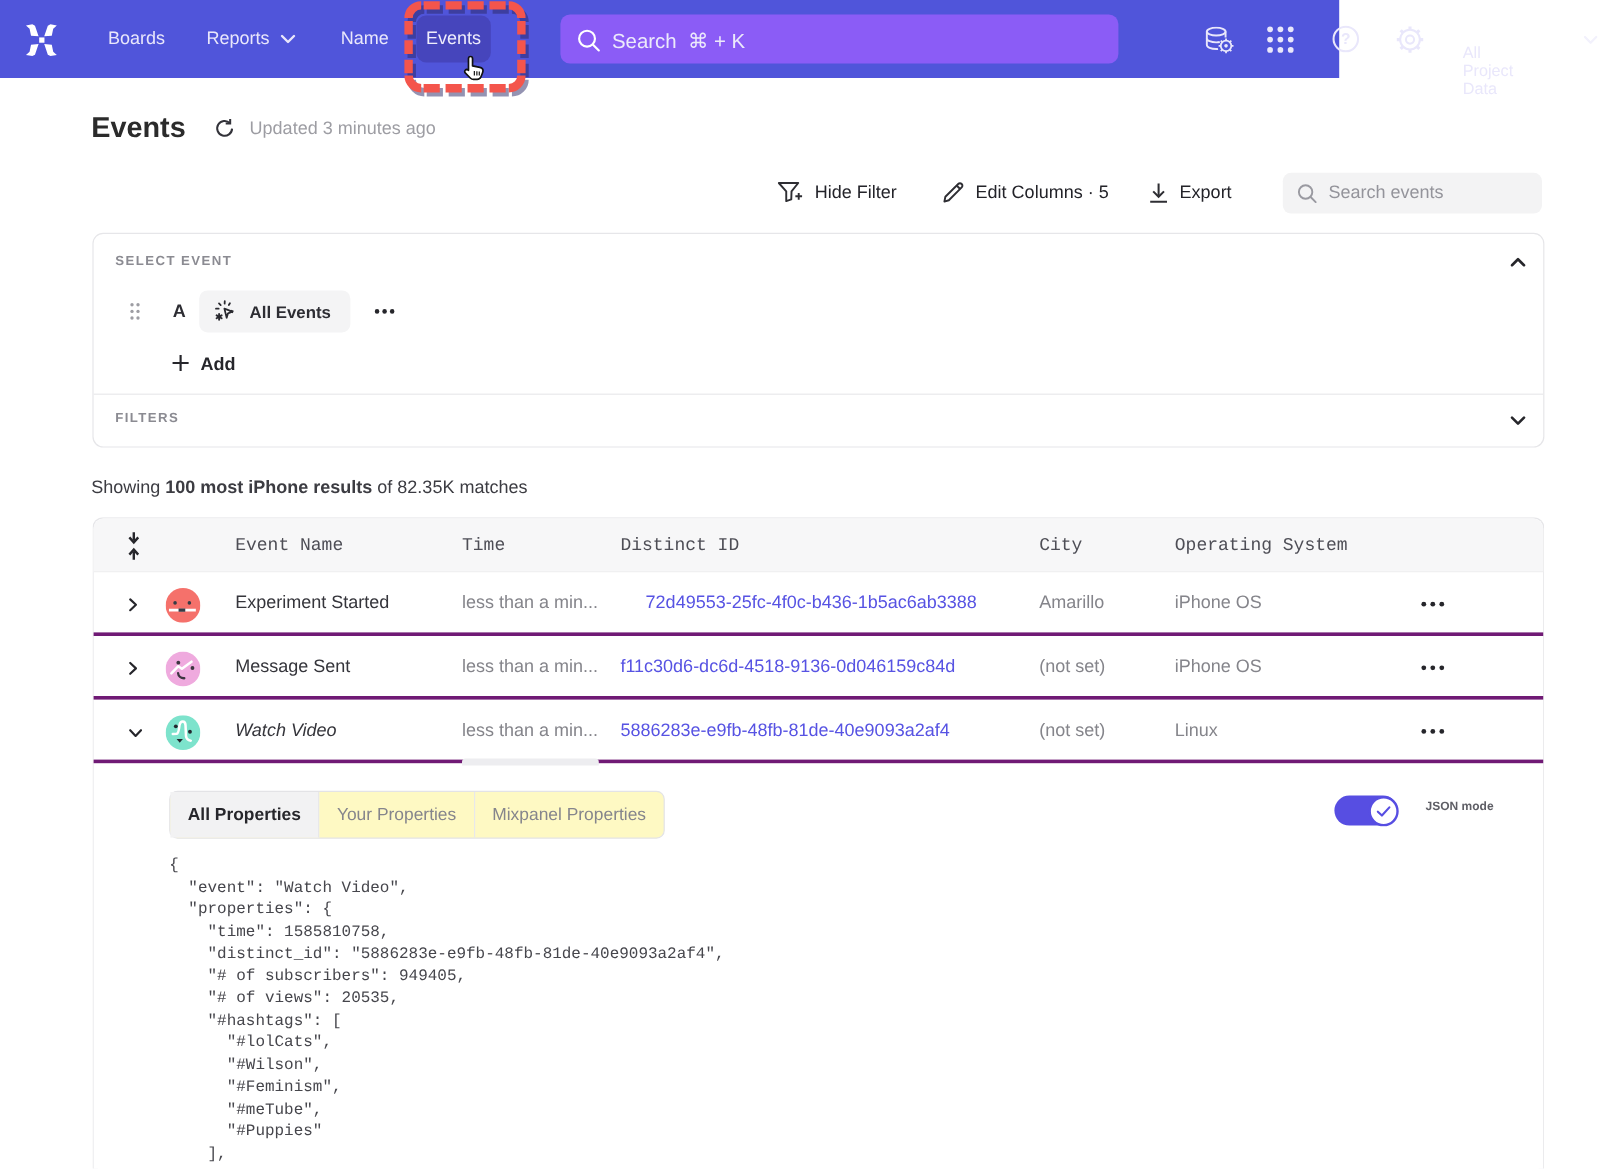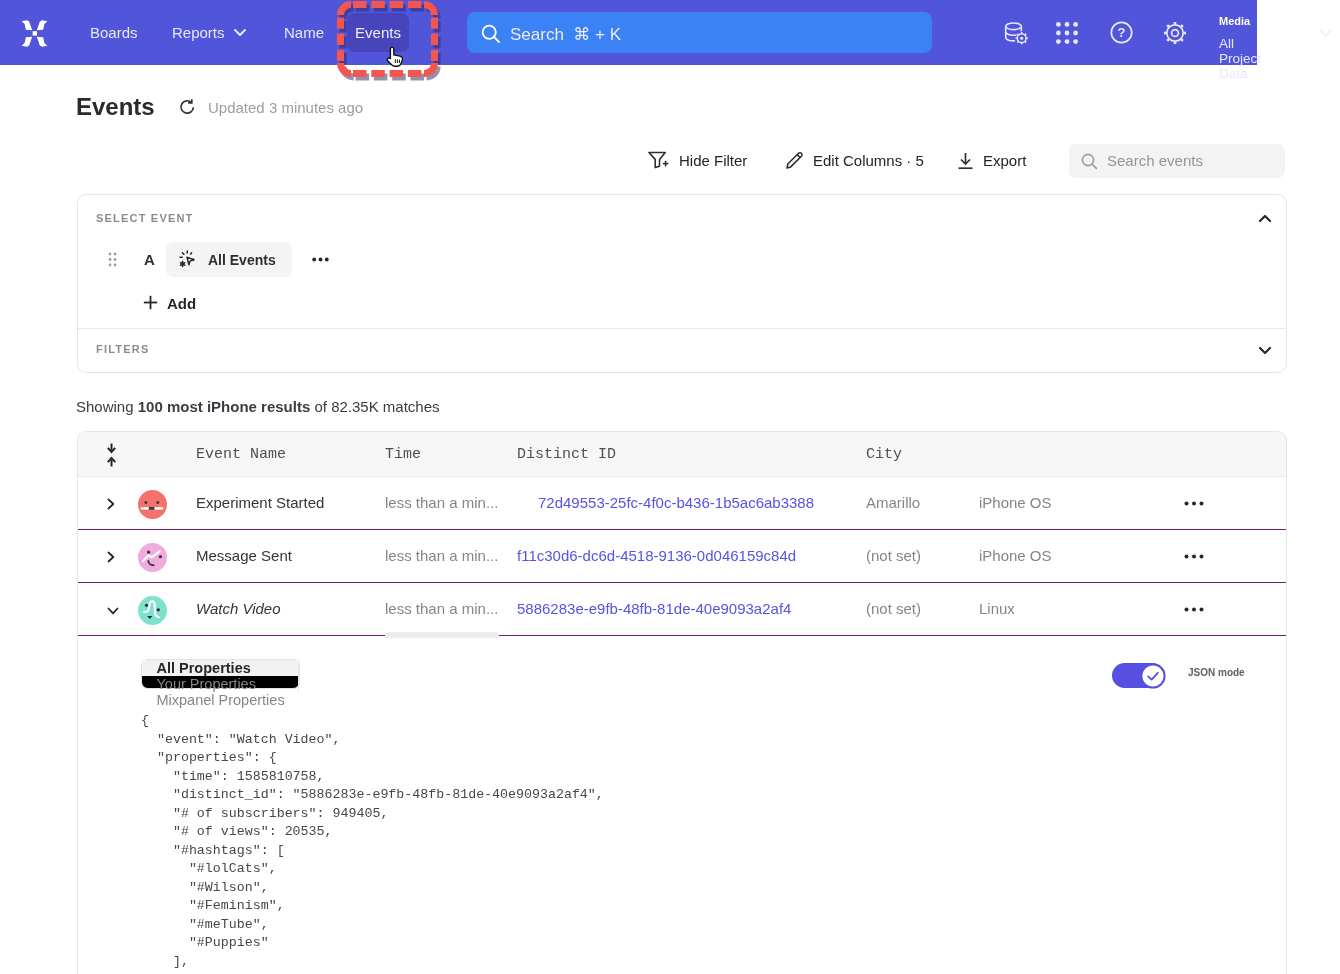--- a/index.html
+++ b/index.html
@@ -1,26 +1,26 @@
 <!DOCTYPE html>
 <html><head>
 <meta charset="utf-8">
 <style>
 * { margin:0; padding:0; box-sizing:border-box; }
 html,body { width:1340px; height:974px; overflow:hidden; background:#fff;
   font-family:"Liberation Sans", sans-serif; }
 #page { position:relative; width:1340px; height:974px; }
 
 
-.nav { position:absolute; left:0; top:0; width:1257px; height:65px; background:#5055da; }
+.nav { position:absolute; left:0; top:0; width:1116px; height:65px; background:#5055da; }
 .nav-item { position:absolute; top:0; height:65px; line-height:65px; color:#e9e7fb;
   font-size:15px; font-weight:500; }
 .logo { position:absolute; left:21px; top:19px; }
 .search-pill { position:absolute; left:467px; top:12px; width:465px; height:41px;
-  background:#3b82f6; border-radius:8px; color:#eceafb; font-size:16px; }
+  background:#8b5cf6; border-radius:8px; color:#eceafb; font-size:16px; }
 .search-pill span { position:absolute; left:43px; top:12px; font-size:17px; }
 .media-name { position:absolute; left:1219px; top:15px; color:#fff; font-size:11px; font-weight:700; }
 .media-sub { position:absolute; left:1219px; top:36px; color:#e9e7fb; font-size:13.5px; font-weight:500;}
 .events-btn { position:absolute; left:347px; top:13px; width:62px; height:39px;
   background:#4645bc; border-radius:8px; color:#efedfc; font-size:15px; font-weight:500;
   text-align:center; line-height:39px; }
 
 
 .h1 { position:absolute; left:76px; top:93px; font-size:24px; font-weight:700; color:#2b2b2b; }
 .updated { position:absolute; left:208px; top:99px; font-size:15px; color:#9d9da3; }
@@ -48,30 +48,30 @@
 .divider { position:absolute; left:0; width:100%; height:1px; background:#e9e9ec; }
 
 .showing { position:absolute; left:76px; top:398px; font-size:15px; color:#3c3c42; }
 
 
 .tbl { position:absolute; left:77px; top:431px; width:1210px; height:543px;
   border:1px solid #e6e6e9; border-radius:9px 9px 0 0; border-bottom:none; background:#fff; }
 .thead { position:absolute; left:0; top:0; width:100%; height:45px; background:#f7f7f8;
   border-radius:9px 9px 0 0; border-bottom:1px solid #e9e9ec;font-family:Liberation Mono, monospace; }
 .th { position:absolute; top:0; height:45px; line-height:45px; font-size:15px; font-weight:400; color:#4e4e56; }
-.row { position:absolute; left:0; width:100%; height:53px; border-bottom:1px solid #701a75; }
+.row { position:absolute; left:0; width:100%; height:53px; border-bottom:3px solid #701a75; }
 .cell { position:absolute; top:0; height:52px; line-height:52px; font-size:15px; color:#85858b; }
 .cell.dark { color:#35353b; }
 .link { color:#5753e3; }
 .exp { position:absolute; left:29px; }
 .rowdots { position:absolute; left:1106px; }
 
 
-.tabs { position:absolute; left:141px; top:659px; height:30px; display:flex;
-  border:1px solid #e3e3e6; border-radius:7px; background:#000000;flex-direction:column; }
+.tabs { position:absolute; left:141px; top:659px; height:40px; display:flex;
+  border:1px solid #e3e3e6; border-radius:7px; background:#fef9c3; }
 .tabs > div { display:flex; align-items:center; padding:0 14.5px; font-size:14.5px; color:#85858c;
   border-right:1px solid #e8e8ea; }
 .tabs > div:last-child { border-right:none; }
 .tabs .on { background:#f2f2f3; color:#26262b; font-weight:700; }
 .jsonmode { position:absolute; left:1188px; top:667px; font-size:10px; font-weight:600; color:#5f5f66; }
 pre.json { position:absolute; left:141px; top:712px; font-family:"Liberation Mono", monospace;
   font-size:13.3px; line-height:18.5px; color:#46464c; }
 </style>
 </head>
 <body>
@@ -297,20 +297,21 @@
             <line x1="6.5" y1="0.5" x2="6.5" y2="7.5"></line>
             <polyline points="2.8,4.8 6.5,9 10.2,4.8"></polyline>
             <line x1="6.5" y1="23.5" x2="6.5" y2="16.5"></line>
             <polyline points="2.8,19.2 6.5,15 10.2,19.2"></polyline>
           </g>
       </svg>
       <div class="th" style="left:118px;">Event Name</div>
       <div class="th" style="left:307px;">Time</div>
       <div class="th" style="left:439px;">Distinct ID</div>
       <div class="th" style="left:788px;">City</div>
+      <div class="th" style="left:901px;">Operating System</div>
     </div>
     <div class="row" style="top:45px;">
       <svg class="exp" style="top:21px;" width="8" height="12" viewBox="0 0 8 12">
           <polyline points="1.5,1.5 6.3,6 1.5,10.5" fill="none" stroke="#26262b" stroke-width="1.8" stroke-linecap="round" stroke-linejoin="round"></polyline>
         </svg>
       <svg style="position:absolute;left:60px;top:13px;" width="29" height="29" viewBox="0 0 29 29">
         <circle cx="14.5" cy="14.5" r="14.5" fill="#f5716b"></circle>
         <circle cx="7.9" cy="12.4" r="1.5" fill="#353c46"></circle>
           <circle cx="19.8" cy="12.4" r="1.5" fill="#353c46"></circle>
         <line x1="2.8" y1="18.4" x2="25.2" y2="18.4" stroke="#fff" stroke-width="2.4"></line>

